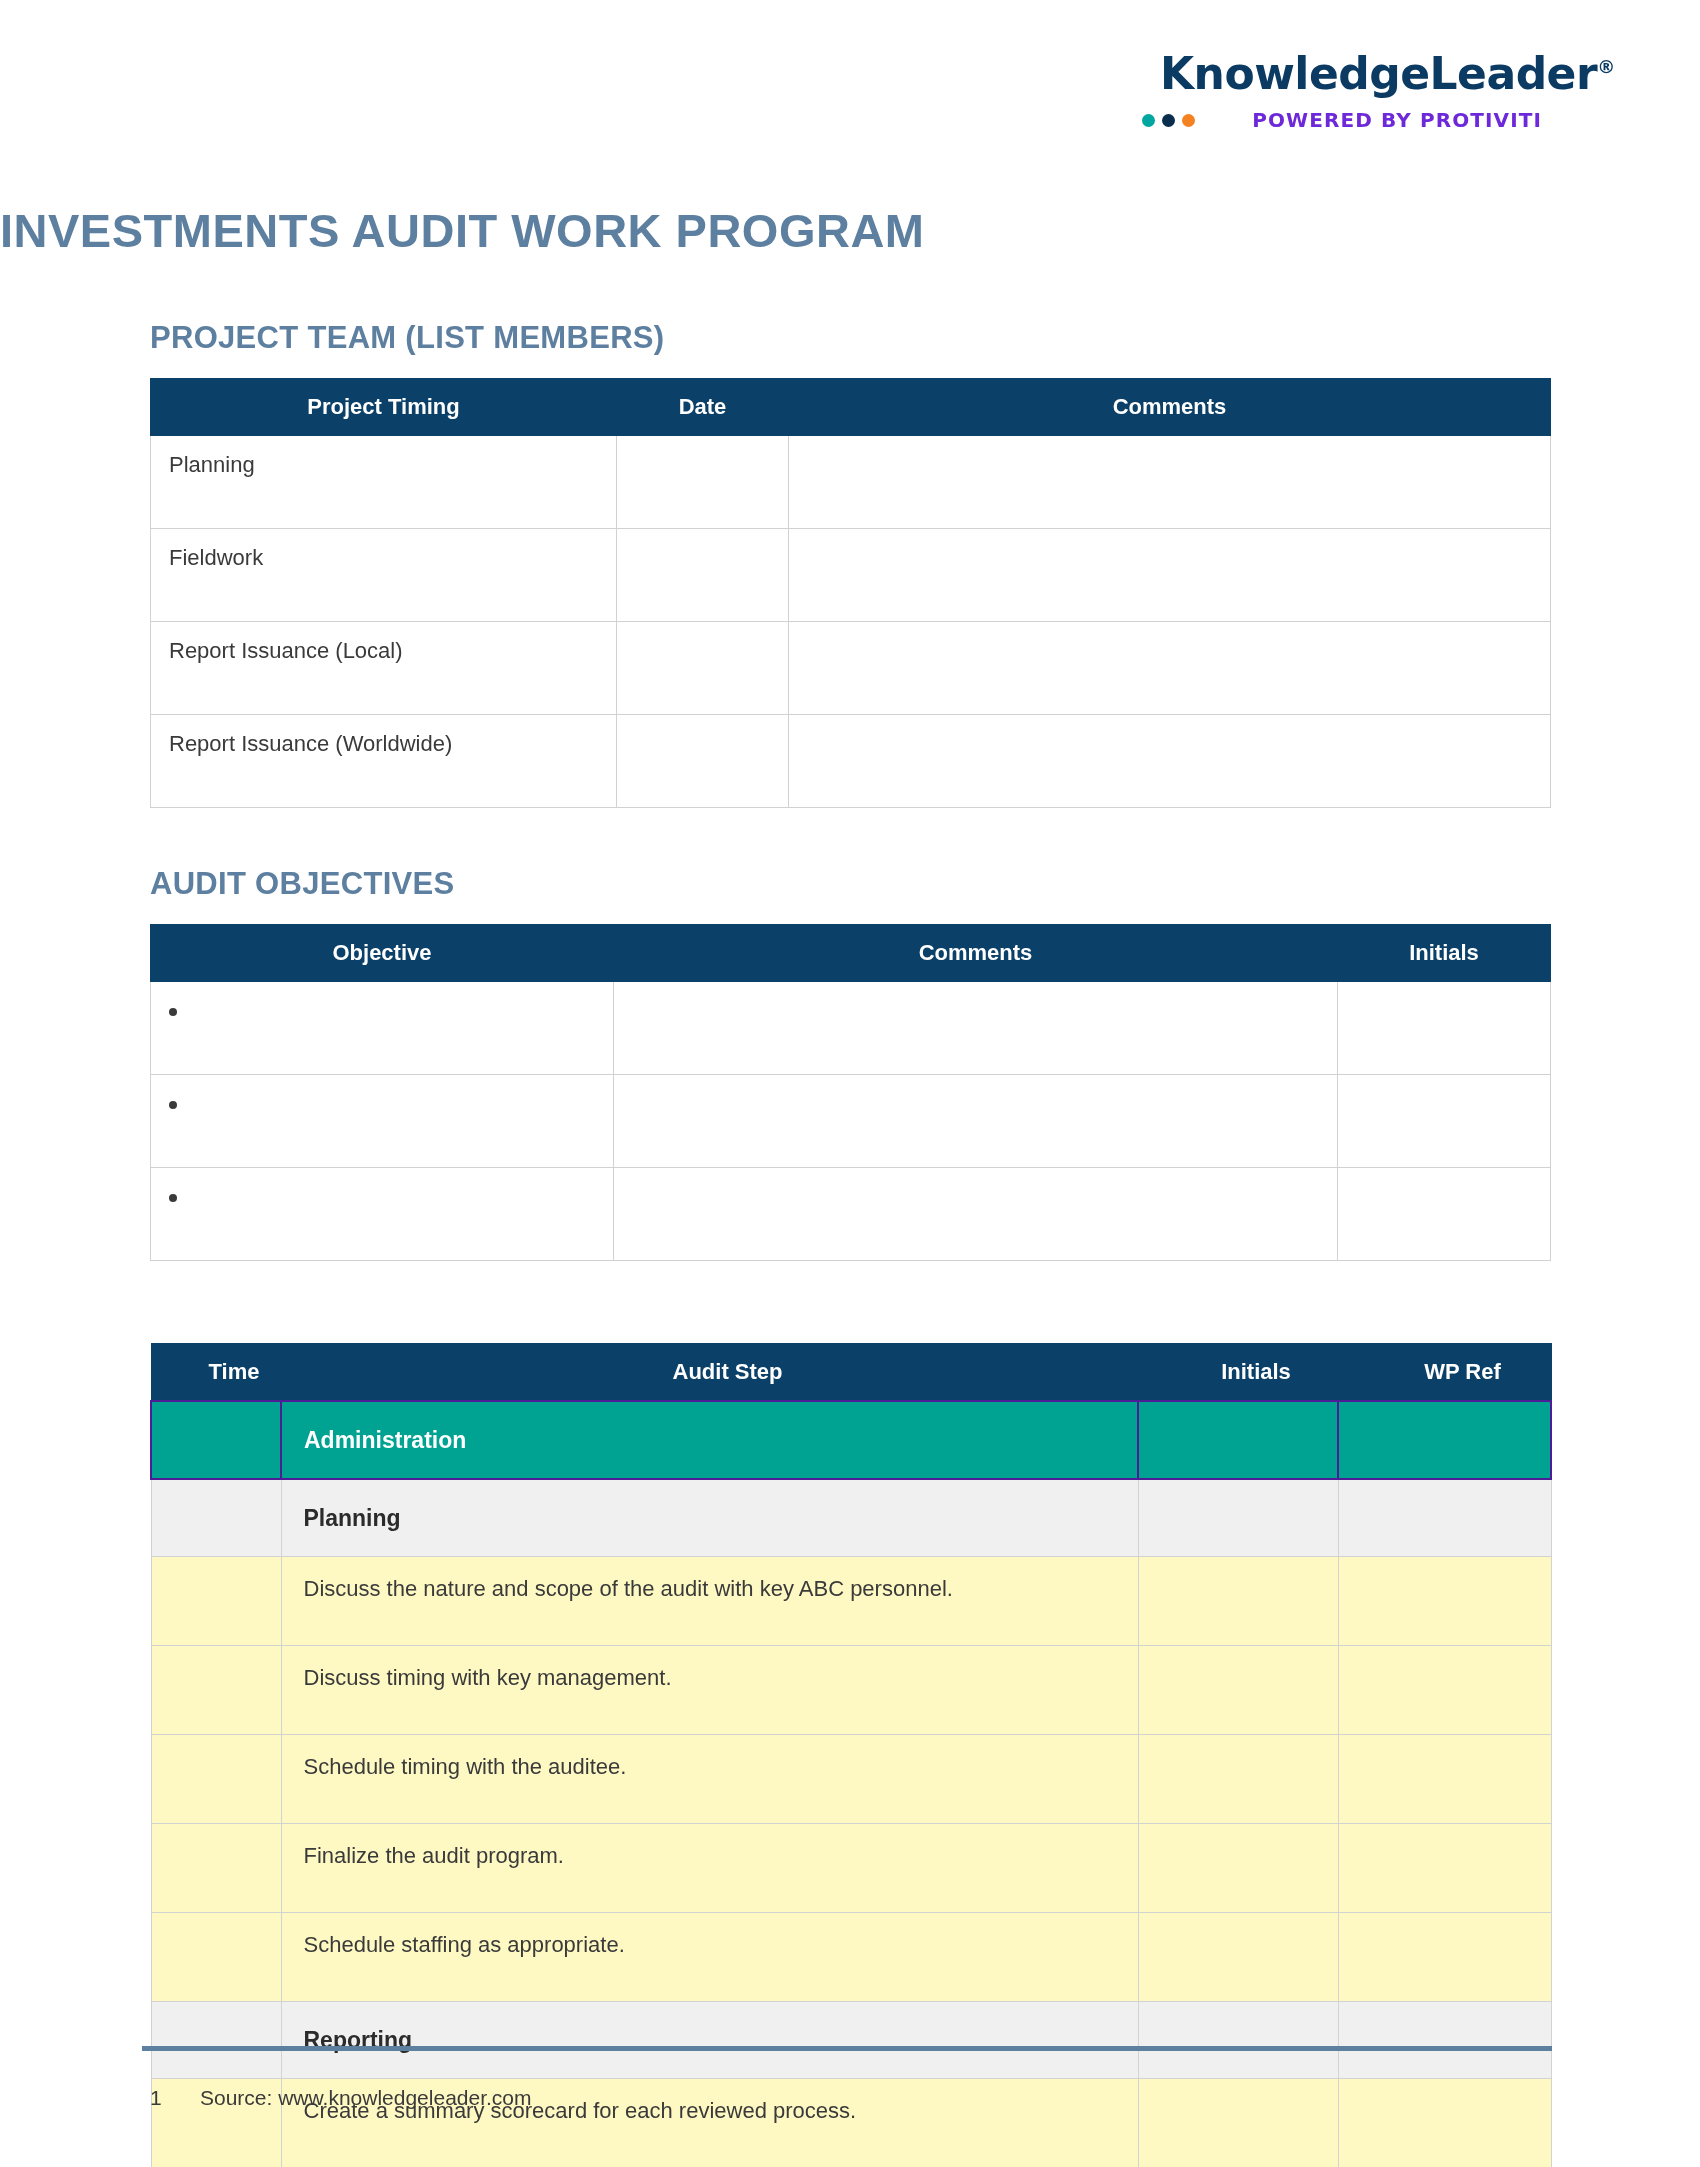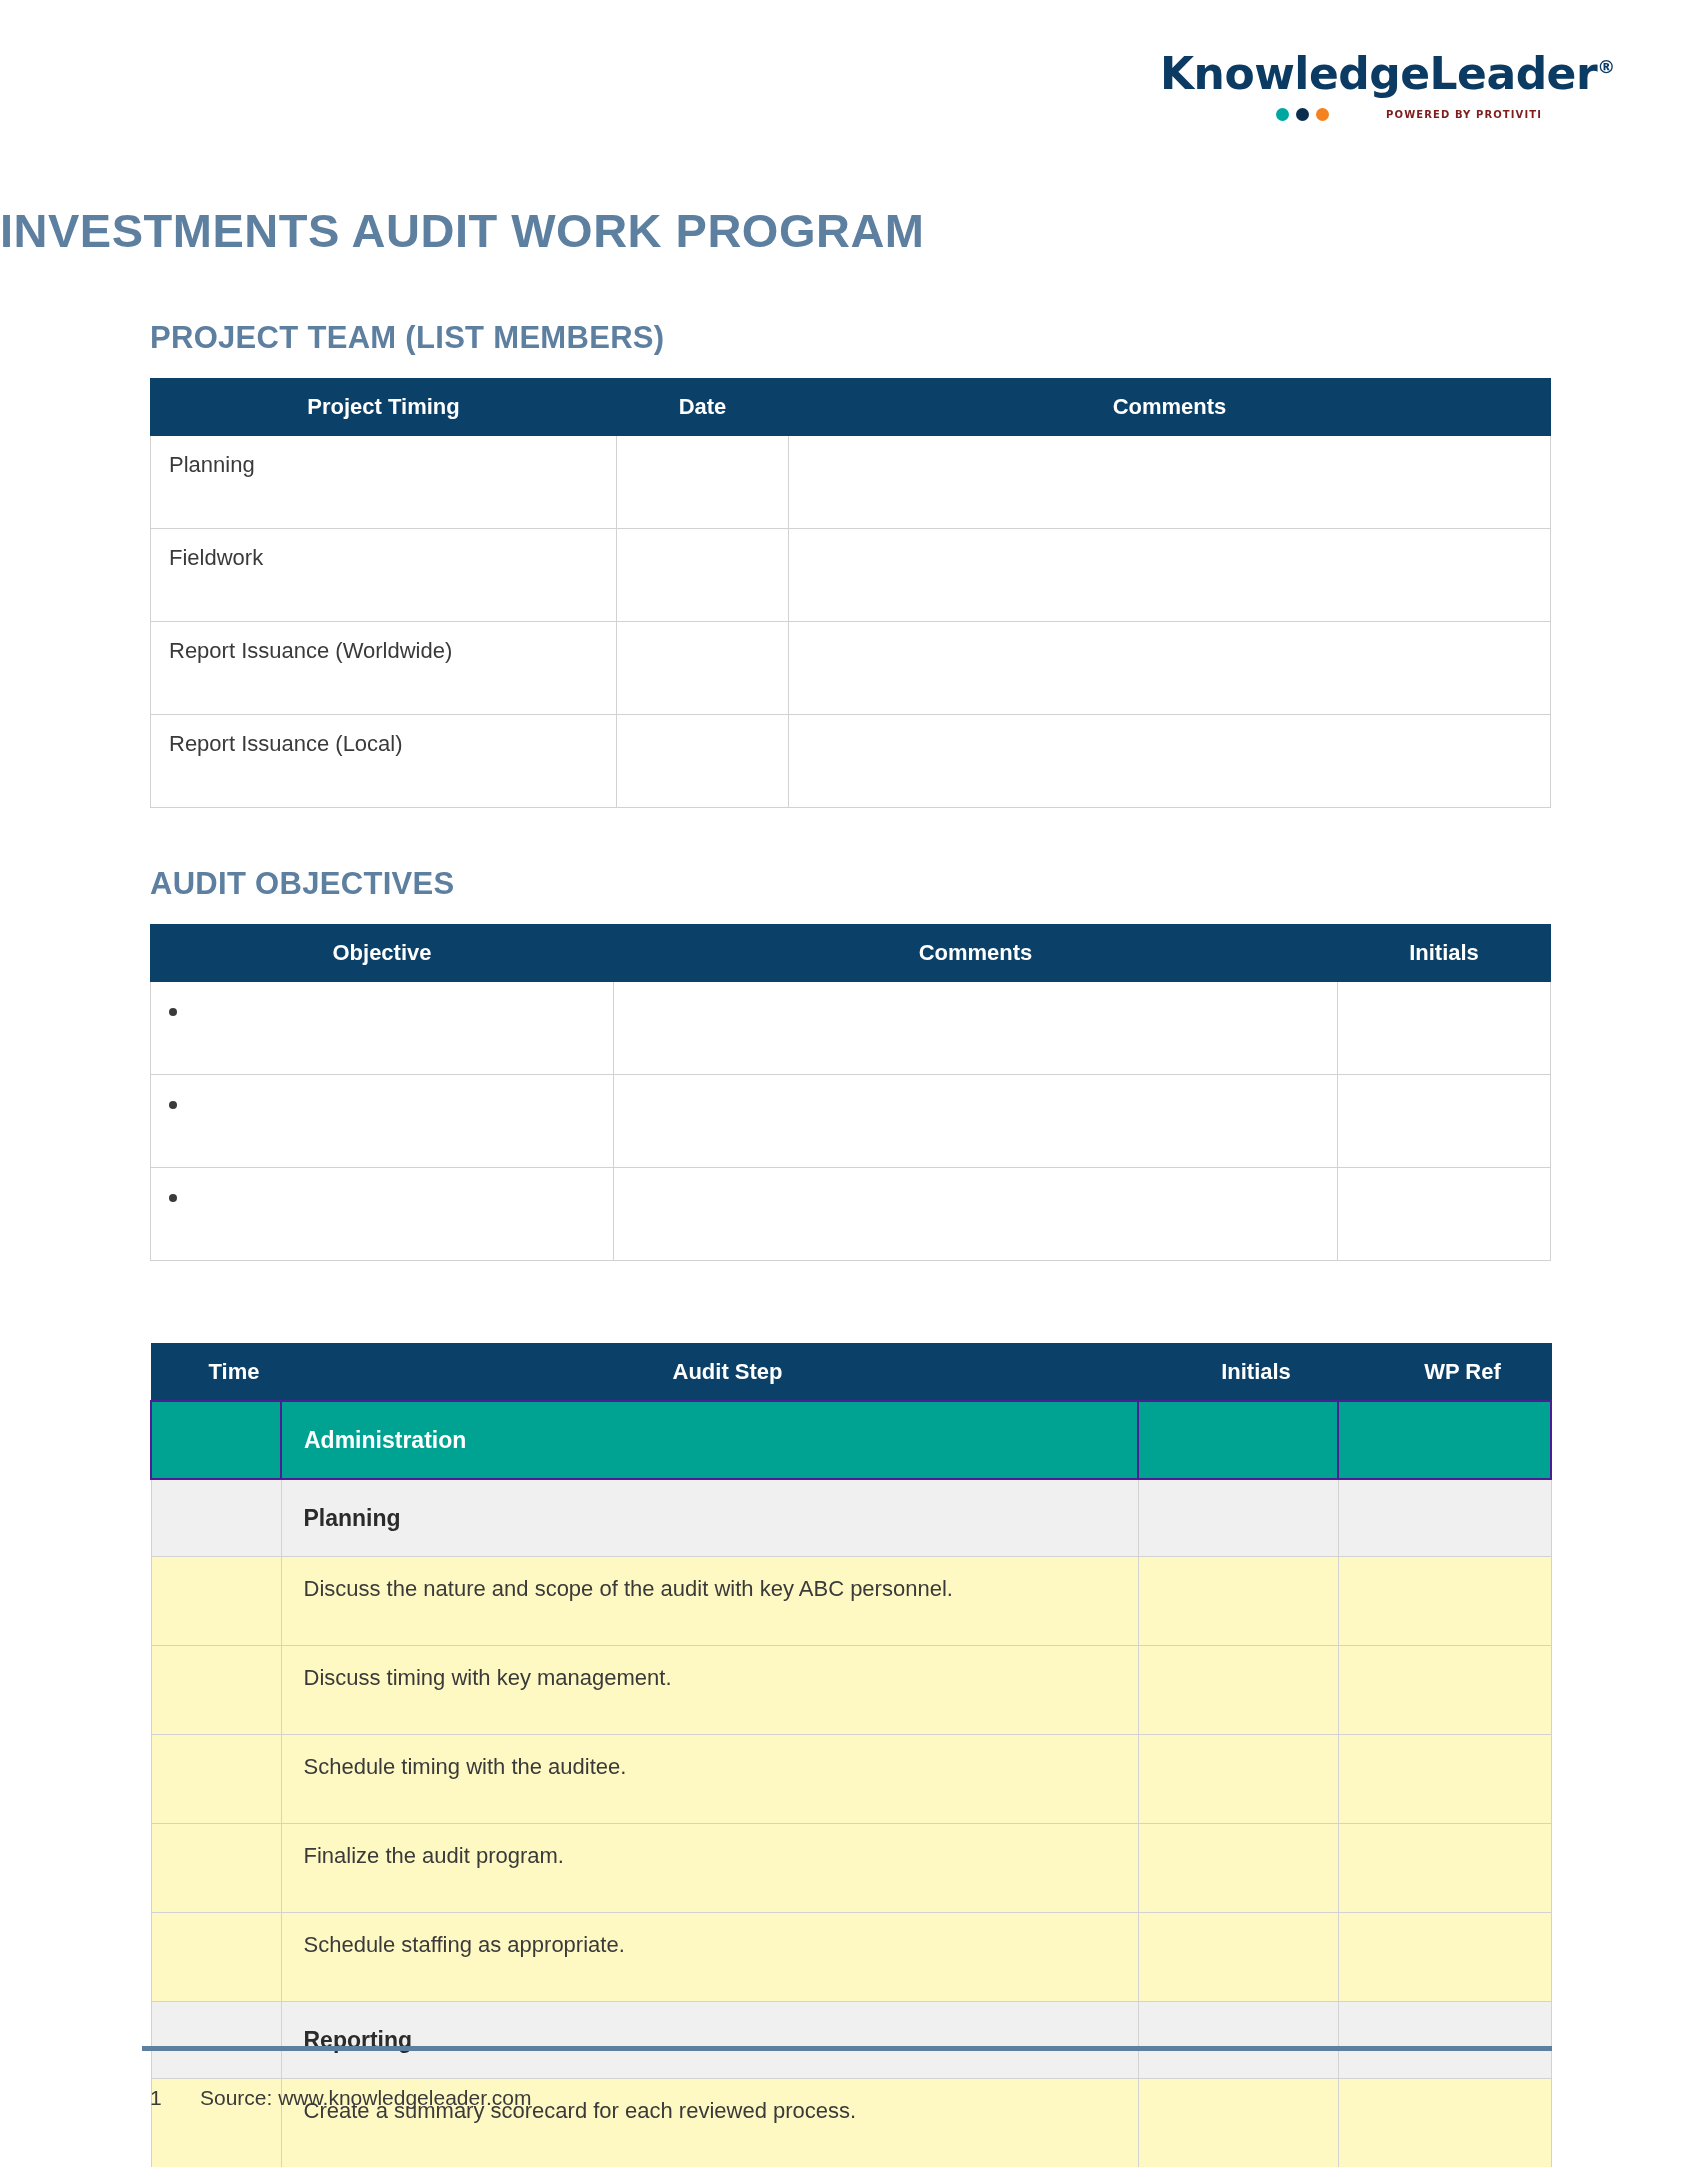--- a/index.html
+++ b/index.html
@@ -61,24 +61,24 @@
     display: block;
     width: 13px;
     height: 13px;
     border-radius: 50%;
   }
   .dot-teal  { background: #00a6a0; }
   .dot-navy  { background: #0b2e4f; }
   .dot-orange{ background: #f58220; }
   .logo-powered {
     font-family: "DejaVu Sans", sans-serif;
-    font-size: 10px;
+    font-size: 20px;
     font-weight: bold;
     letter-spacing: 1.1px;
-    color: #7f1d1d;
+    color: #6d28d9;
     white-space: nowrap;
     padding-right: 38px;
     padding-left: 47px;
   }
 
   
   .doc-title {
     position: absolute;
     top: 172px;
     left: 0;
@@ -272,26 +272,26 @@
           <td>Planning</td>
           <td class="cell-blank"></td>
           <td class="cell-blank"></td>
         </tr>
         <tr>
           <td>Fieldwork</td>
           <td class="cell-blank"></td>
           <td class="cell-blank"></td>
         </tr>
         <tr>
+          <td>Report Issuance (Local)</td>
+          <td class="cell-blank"></td>
+          <td class="cell-blank"></td>
+        </tr>
+        <tr>
           <td>Report Issuance (Worldwide)</td>
-          <td class="cell-blank"></td>
-          <td class="cell-blank"></td>
-        </tr>
-        <tr>
-          <td>Report Issuance (Local)</td>
           <td class="cell-blank"></td>
           <td class="cell-blank"></td>
         </tr>
       </tbody>
     </table>
 
     <h2 class="section-title second">AUDIT OBJECTIVES</h2>
 
     <table class="doc">
       <colgroup>

